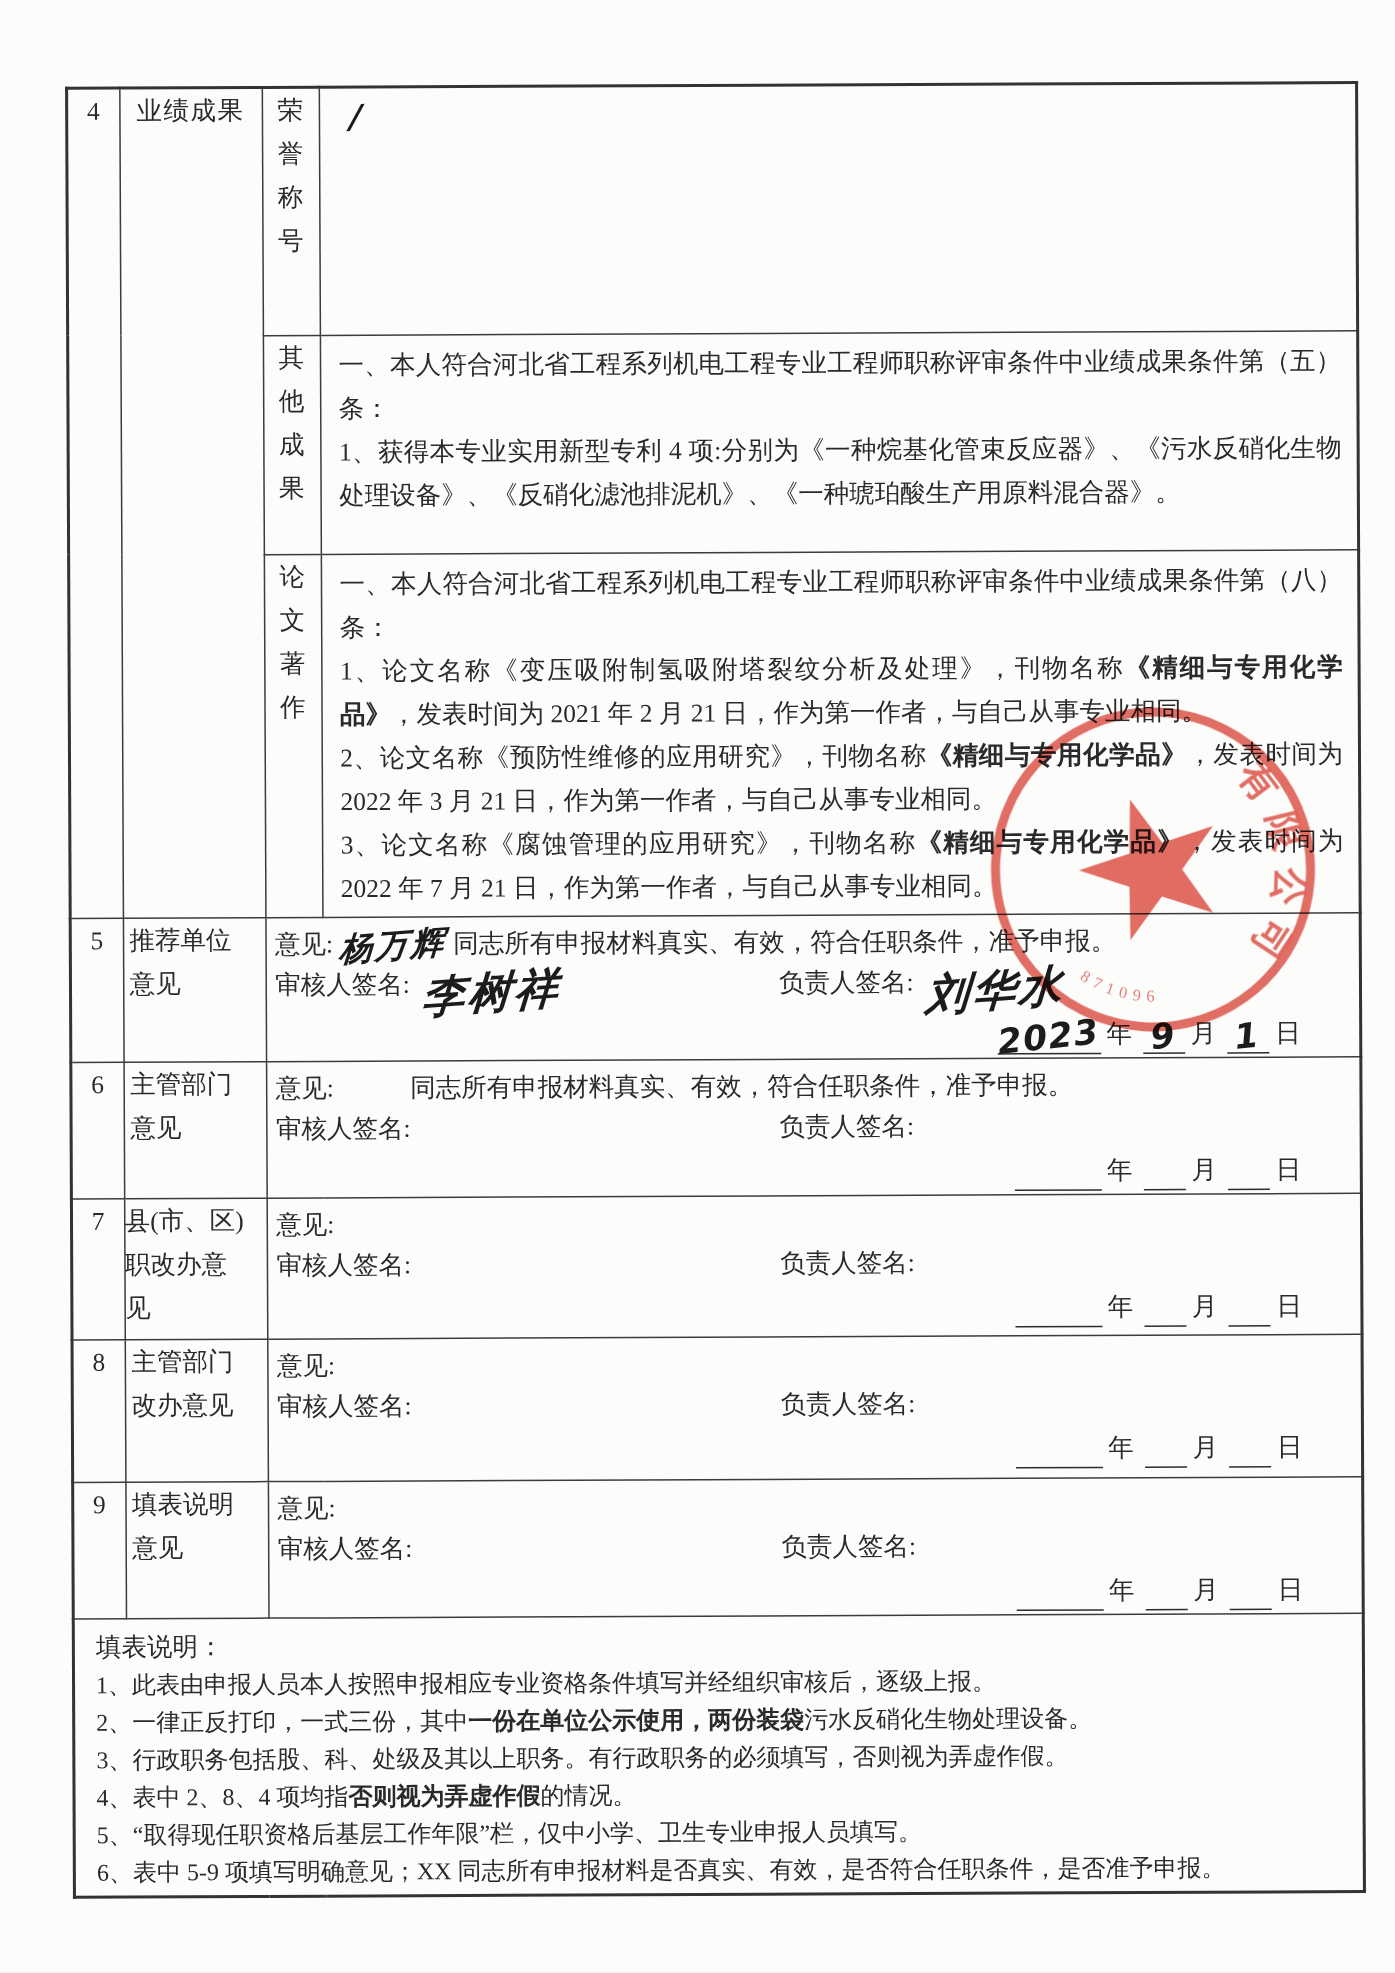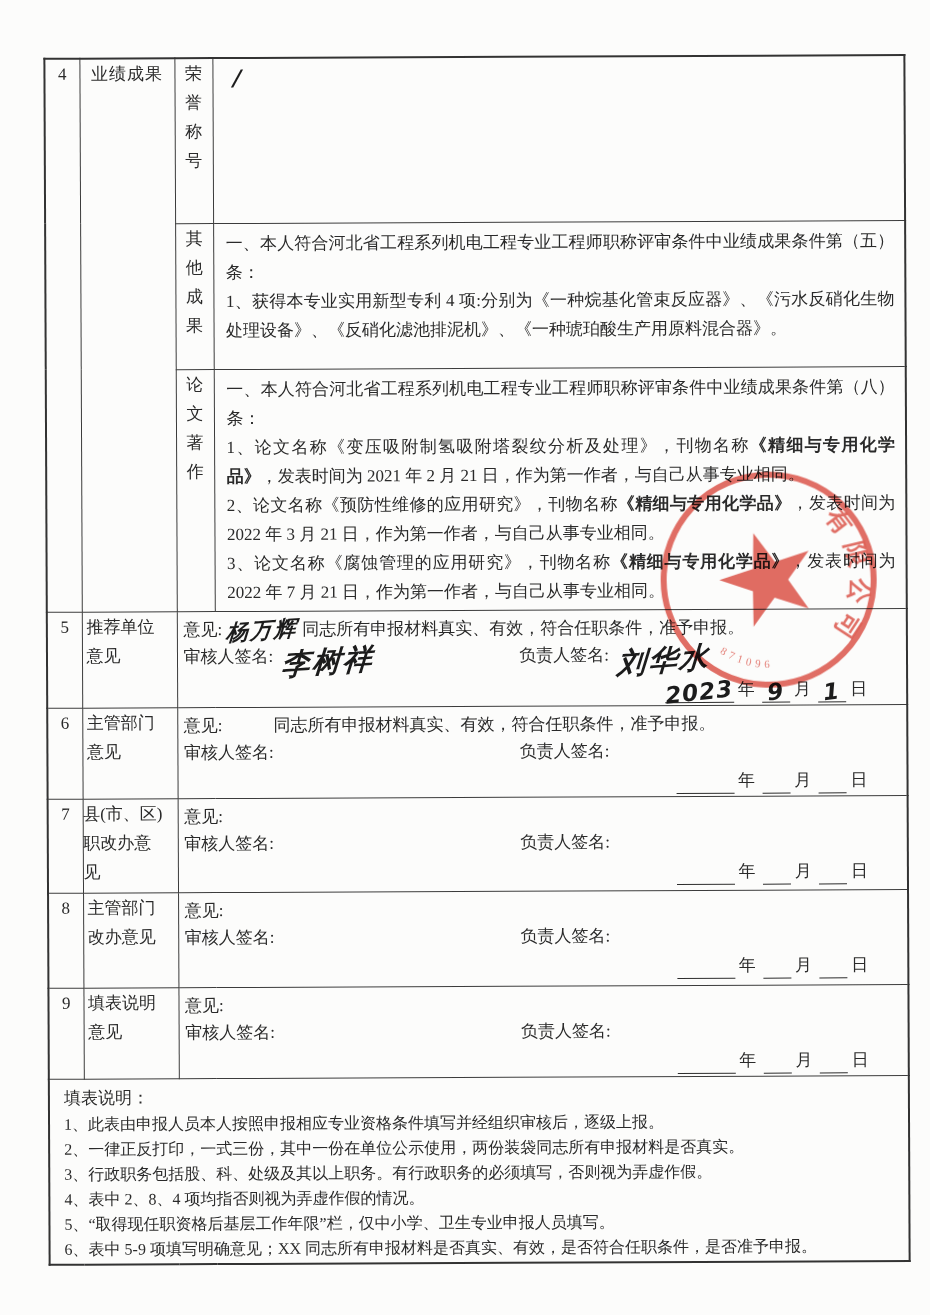--- a/index.html
+++ b/index.html
@@ -56,21 +56,21 @@
   }
   .dl .hw { font-size:23px; transform:rotate(-6deg); letter-spacing:1px; }
   .dl.y { min-width:58px; }
   .dl.m { min-width:28px; }
   .dl.d { min-width:28px; }
   .dsep { display:inline-block; margin:0 3px 0 4px; }
 
   td.instructions { padding:5px 12px 2px 14px; }
   .ins-title { font-size:17px; line-height:27px; }
   .ins-line { font-size:16px; line-height:25px; white-space:pre-wrap; }
-  .ins-line .b { font-weight:400; }
+  .ins-line .b { font-weight:700; }
 
   .stamp {
     position:absolute; left:648px; top:460px; width:242px; height:242px;
     mix-blend-mode:multiply; opacity:.82; filter:blur(.4px);
     pointer-events:none;
   }
   .stamp text { font-family:"Liberation Serif","DejaVu Serif",serif; }
 </style>
 </head>
 <body>
@@ -209,21 +209,21 @@
             <span class="dl m"><span class="hw"></span></span><span class="dsep">月</span>
             <span class="dl d"><span class="hw"></span></span><span class="dsep">日</span>
           </div>
         </td>
       </tr>
 
       <tr style="height:177px">
         <td class="instructions" colspan="4">
           <div class="ins-title">填表说明：</div>
           <div class="ins-line"><span>1、此表由申报人员本人按照申报相应专业资格条件填写并经组织审核后，逐级上报。</span></div>
-          <div class="ins-line"><span>2、一律正反打印，一式三份，其中</span><span class="b">一份在单位公示使用，两份装袋</span><span>同志所有申报材料是否真实。</span></div>
+          <div class="ins-line"><span>2、一律正反打印，一式三份，其中</span><span class="b">一份在单位公示使用，两份装袋</span><span>污水反硝化生物处理设备。</span></div>
           <div class="ins-line"><span>3、行政职务包括股、科、处级及其以上职务。有行政职务的必须填写，否则视为弄虚作假。</span></div>
           <div class="ins-line"><span>4、表中 2、8、4 项均指</span><span class="b">否则视为弄虚作假</span><span>的情况。</span></div>
           <div class="ins-line"><span>5、“取得现任职资格后基层工作年限”栏，仅中小学、卫生专业申报人员填写。</span></div>
           <div class="ins-line"><span>6、表中 5-9 项填写明确意见；XX 同志所有申报材料是否真实、有效，是否符合任职条件，是否准予申报。</span></div>
         </td>
       </tr>
     </tbody>
       </table>
 
     <svg class="stamp" viewBox="0 0 242 242">

